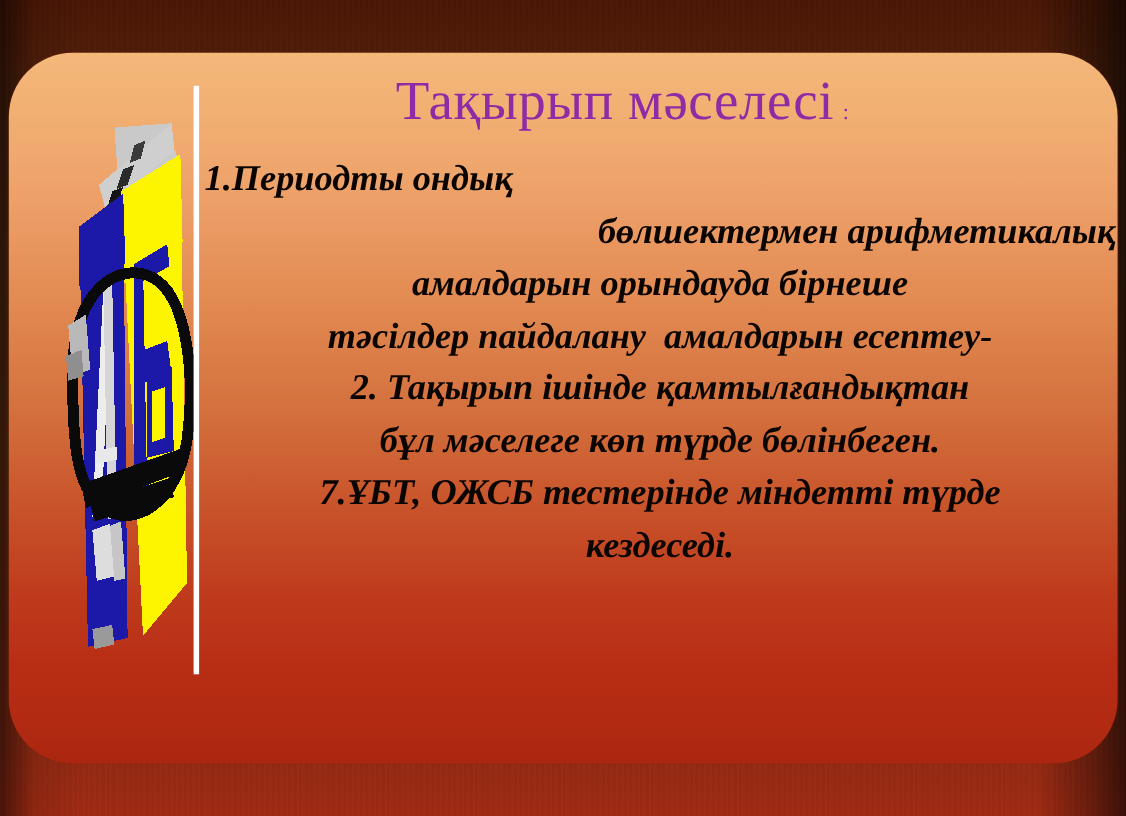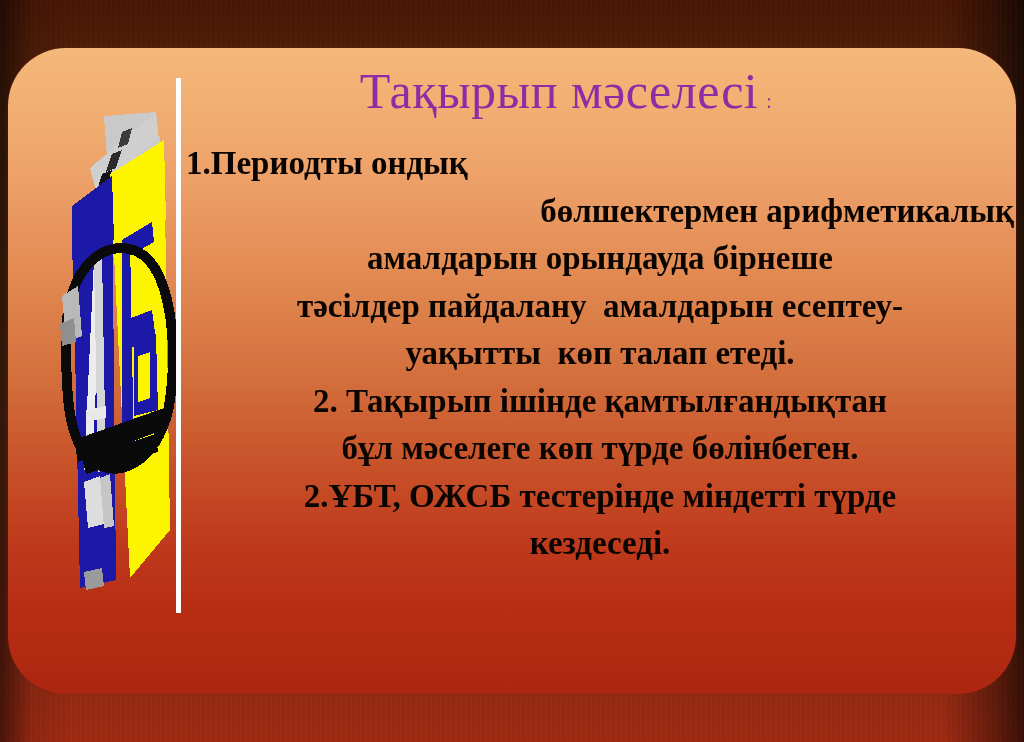--- a/index.html
+++ b/index.html
@@ -104,20 +104,21 @@
   #body-text {
     position: absolute;
     left: 178px;
     top: 92px;
     width: 828px;
     text-align: center;
     color: #0b0502;
     font-weight: bold;
     font-size: 33px;
     line-height: 47.5px;
+    font-style: italic;
   }
   #body-text .line {
     white-space: pre;
     display: block;
   }
   #body-text .line.l1 { text-align: left; padding-left: 0px; }
   #body-text .line.l2 { text-align: right; padding-left: 40px; }
 </style>
 </head>
 <body>
@@ -173,21 +174,20 @@
 
     <div id="title">
       <span>Тақырып мәселесі</span><span class="colon">:</span>
     </div>
 
     <div id="body-text">
       <span class="line l1">1.Периодты ондық</span>
       <span class="line l2">бөлшектермен арифметикалық</span>
       <span class="line">амалдарын орындауда бірнеше</span>
       <span class="line">тәсілдер пайдалану  амалдарын есептеу-</span>
-      <span class="line">уақытты  көп талап етеді.</span>
       <span class="line">2. Тақырып ішінде қамтылғандықтан</span>
       <span class="line">бұл мәселеге көп түрде бөлінбеген.</span>
-      <span class="line">2.ҰБТ, ОЖСБ тестерінде міндетті түрде</span>
+      <span class="line">7.ҰБТ, ОЖСБ тестерінде міндетті түрде</span>
       <span class="line">кездеседі.</span>
     </div>
 
   </div>
 </div>
 
 </body></html>

